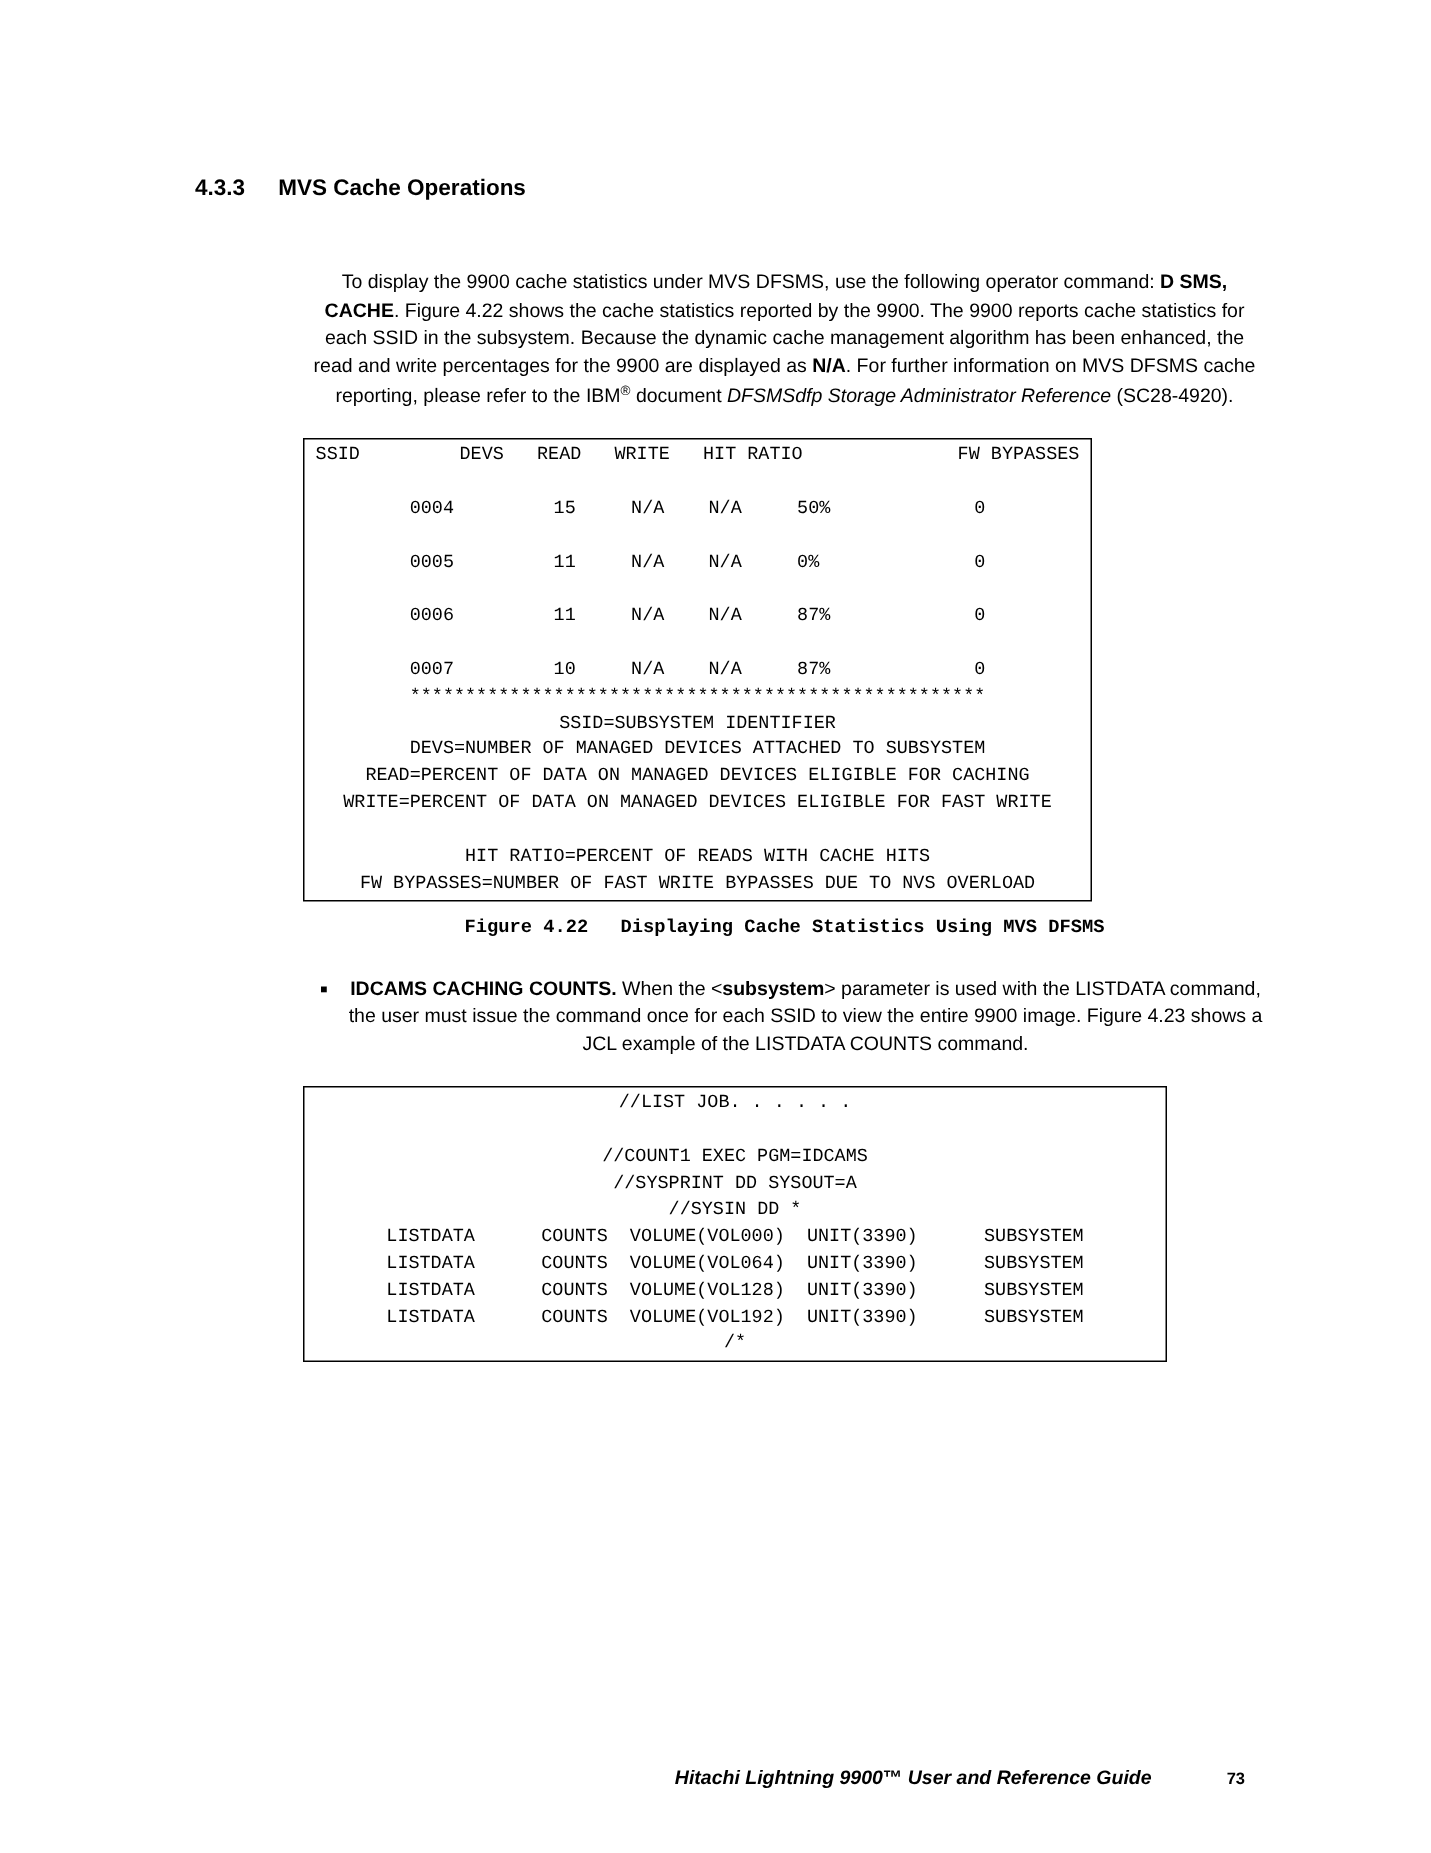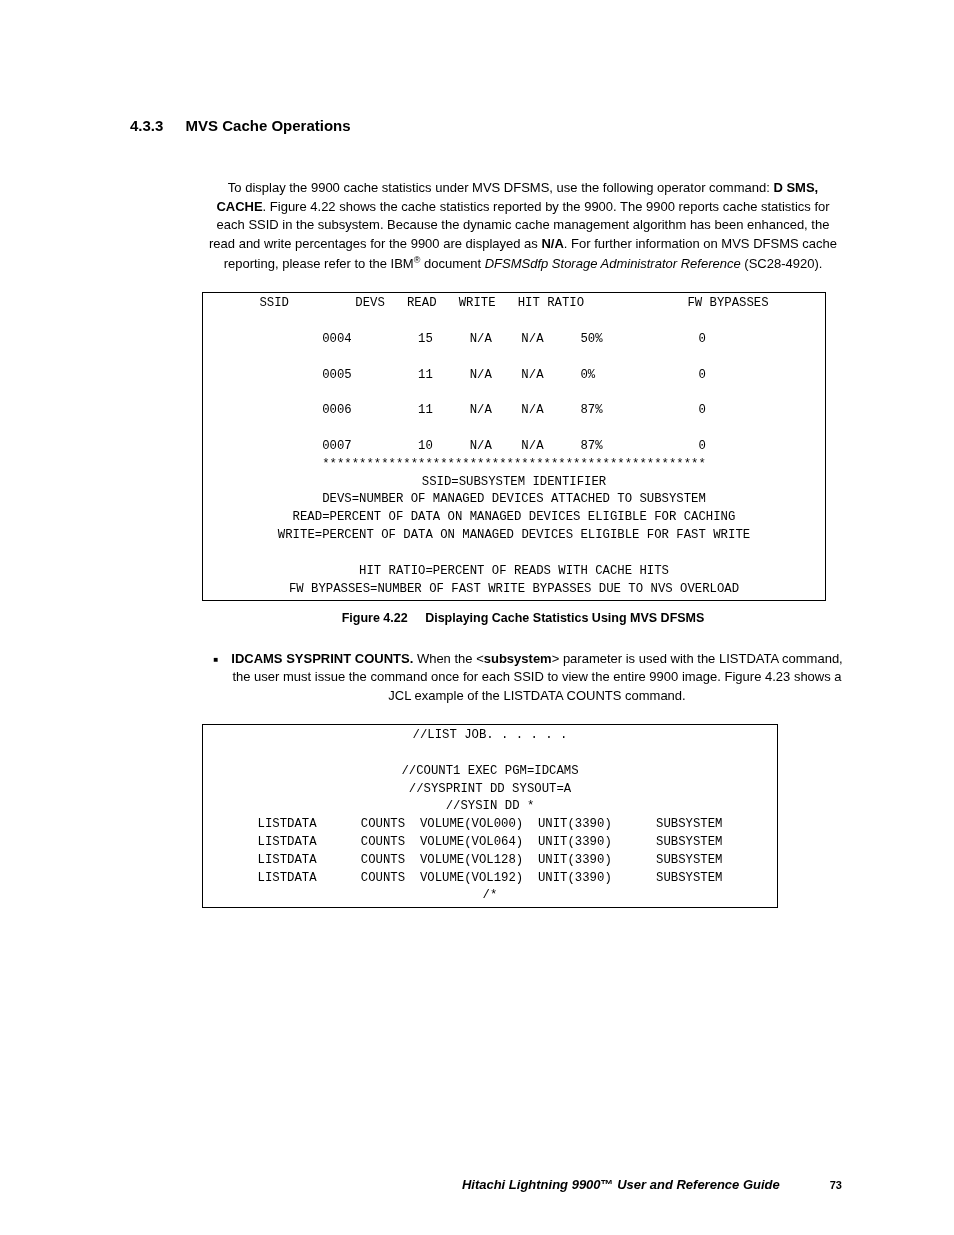--- a/index.html
+++ b/index.html
@@ -38,46 +38,46 @@
   sup { font-size: 9px; }
   .codebox {
     font-family: "Courier New", Courier, monospace;
     font-size: 12.3px;
     white-space: pre;
     border: 1px solid #000;
     padding: 2px 4px 2px 4px;
     margin: 18px 0 8px 0;
     line-height: 1.45;
     box-sizing: border-box;
-    width: 624px;
+    width: 526px;
   }
   .codebox.small { width: 576px; }
   .figcap {
-    font-family: Liberation Sans, sans-serif;
+    font-family: Liberation Mono, monospace;
     font-weight: bold;
     font-size: 12.5px;
     margin: 6px 0 22px 0;
   }
   .figcap .fignum { margin-right: 14px; }
   .bullet-row {
     display: flex;
     margin: 10px 0 18px 0;
   }
   .bullet-glyph {
     width: 28px;
     flex: 0 0 28px;
     font-size: 8px;
     padding-top: 4px;
   }
   .bullet-text { flex: 1; }
   .footer {
     position: absolute;
     bottom: 40px;
     left: 130px;
-    right: 112px;
+    right: 124px;
     display: flex;
     justify-content: flex-end;
     align-items: baseline;
     font-family: Verdana, Arial, sans-serif;
   }
   .footer-title {
     font-style: italic;
     font-weight: bold;
     font-size: 13px;
     margin-right: 50px;
@@ -123,21 +123,21 @@
 
     <div class="figcap">
       <span class="fignum">Figure 4.22</span>
       <span>Displaying Cache Statistics Using MVS DFSMS</span>
     </div>
 
 
     <div class="bullet-row">
       <div class="bullet-glyph">■</div>
       <div class="bullet-text">
-        <span class="bold-inline">IDCAMS SYSPRINT COUNTS.</span><span> When the &lt;</span><span class="bold-inline">subsystem</span><span>&gt; parameter is used with the LISTDATA command, the user must issue the command once for each SSID to view the entire 9900 image. Figure 4.23 shows a JCL example of the LISTDATA COUNTS command.</span>
+        <span class="bold-inline">IDCAMS CACHING COUNTS.</span><span> When the &lt;</span><span class="bold-inline">subsystem</span><span>&gt; parameter is used with the LISTDATA command, the user must issue the command once for each SSID to view the entire 9900 image. Figure 4.23 shows a JCL example of the LISTDATA COUNTS command.</span>
       </div>
     </div>
 
     <div class="codebox small">//LIST JOB. . . . . .
 
 //COUNT1 EXEC PGM=IDCAMS
 //SYSPRINT DD SYSOUT=A
 //SYSIN DD *
 LISTDATA      COUNTS  VOLUME(VOL000)  UNIT(3390)      SUBSYSTEM
 LISTDATA      COUNTS  VOLUME(VOL064)  UNIT(3390)      SUBSYSTEM

